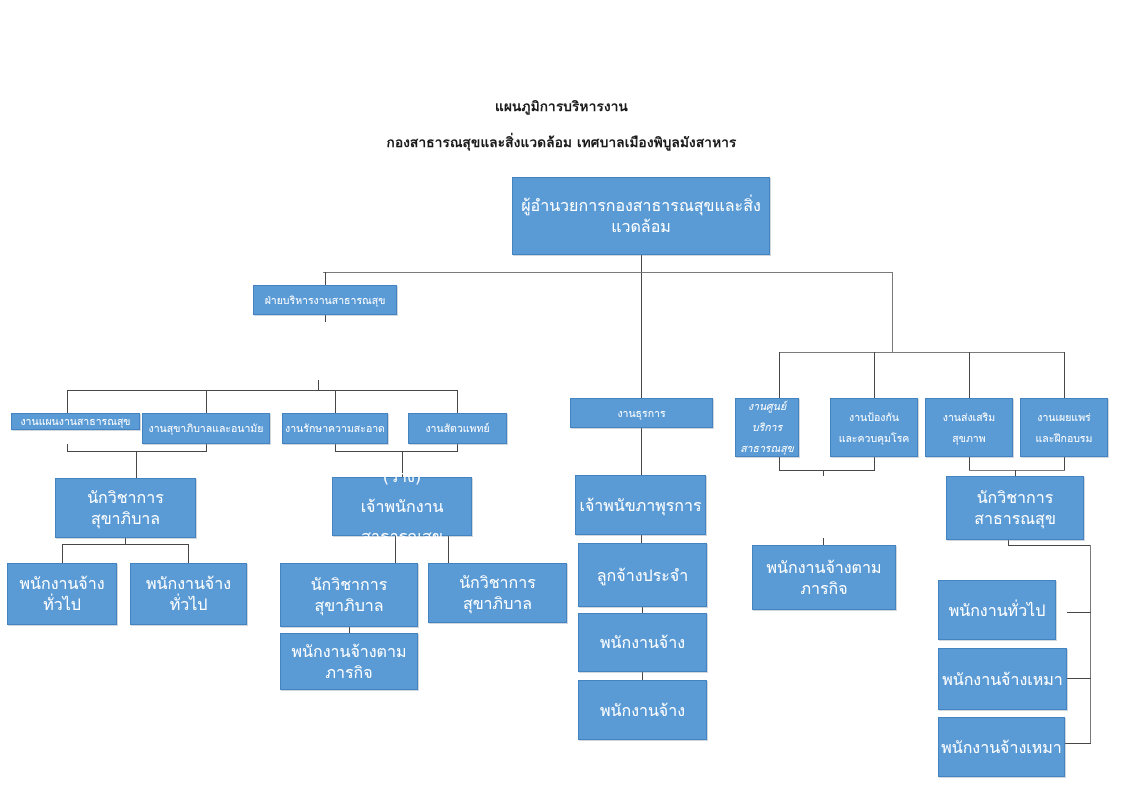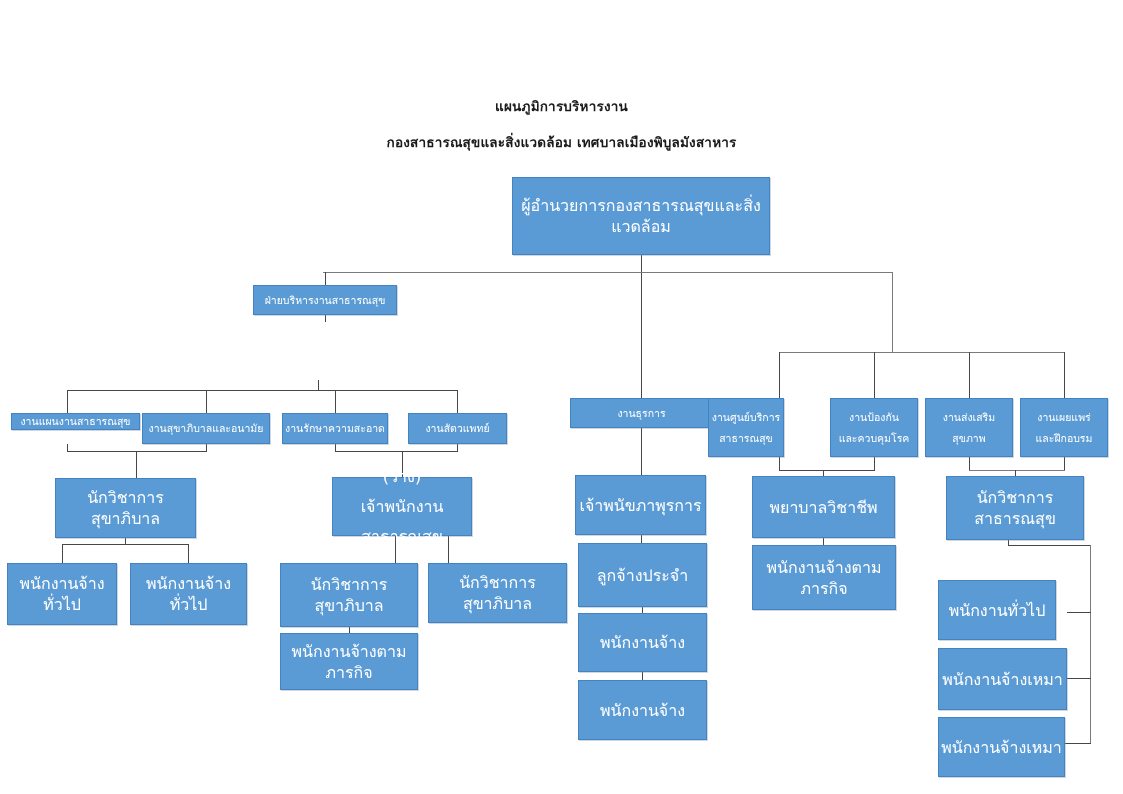--- a/index.html
+++ b/index.html
@@ -116,30 +116,29 @@
   <div class="node" style="left:280px;top:563px;width:138px;height:64px;">นักวิชาการสุขาภิบาล</div>
   <div class="node" style="left:428px;top:563px;width:139px;height:60px;">นักวิชาการสุขาภิบาล</div>
   <div class="node" style="left:280px;top:633px;width:138px;height:57px;">พนักงานจ้างตามภารกิจ</div>
 
   <div class="node sm" style="left:570px;top:398px;width:143px;height:30px;">งานธุรการ</div>
   <div class="node" style="left:575px;top:475px;width:131px;height:60px;">เจ้าพนัขภาพุรการ</div>
   <div class="node" style="left:578px;top:543px;width:129px;height:64px;">ลูกจ้างประจำ</div>
   <div class="node" style="left:578px;top:613px;width:129px;height:59px;">พนักงานจ้าง</div>
   <div class="node" style="left:578px;top:680px;width:129px;height:60px;">พนักงานจ้าง</div>
 
-  <div class="node sm" style="left:708px;top:398px;width:76px;height:59px;">งานศูนย์บริการ
+  <div class="node sm" style="left:735px;top:398px;width:64px;height:59px;font-style:italic;">งานศูนย์บริการ
 สาธารณสุข</div>
   <div class="node sm" style="left:830px;top:398px;width:88px;height:59px;">งานป้องกัน
 และควบคุมโรค</div>
   <div class="node sm" style="left:925px;top:398px;width:88px;height:59px;">งานส่งเสริม
 สุขภาพ</div>
   <div class="node sm" style="left:1020px;top:398px;width:88px;height:59px;">งานเผยแพร่
 และฝึกอบรม</div>
 
-  <div class="node" style="left:752px;top:476px;width:143px;height:62px;">พยาบาลวิชาชีพ</div>
   <div class="node" style="left:752px;top:545px;width:144px;height:65px;">พนักงานจ้างตามภารกิจ</div>
 
   <div class="node" style="left:946px;top:476px;width:138px;height:64px;">นักวิชาการสาธารณสุข</div>
   <div class="node lg" style="left:938px;top:580px;width:118px;height:60px;">พนักงานทั่วไป</div>
   <div class="node lg" style="left:938px;top:648px;width:129px;height:62px;">พนักงานจ้างเหมา</div>
   <div class="node" style="left:938px;top:717px;width:127px;height:60px;">พนักงานจ้างเหมา</div>
 
 </div>
 
 </body></html>

